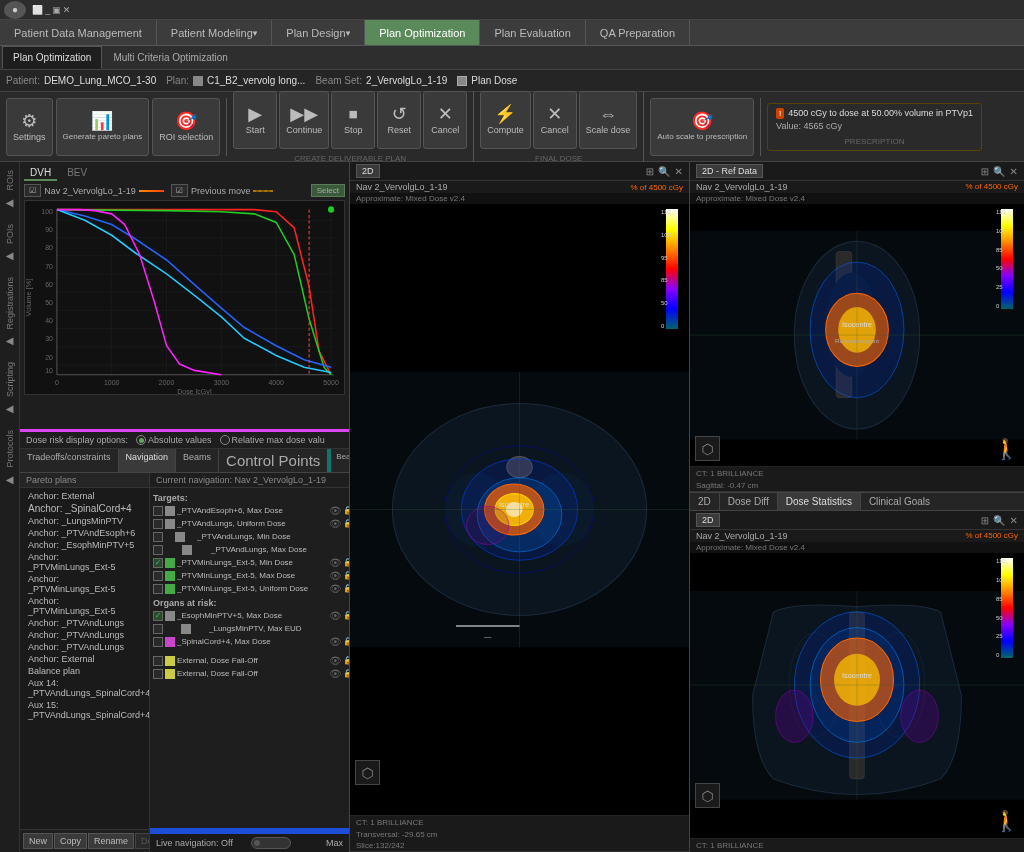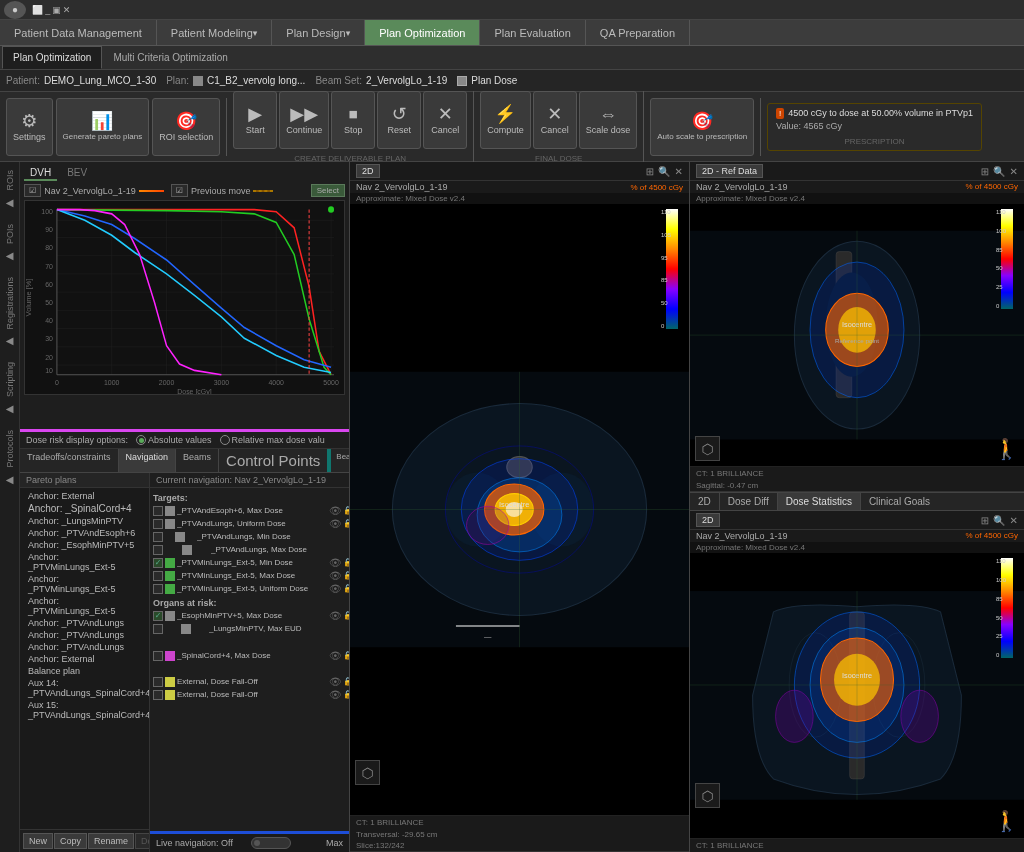--- a/index.html
+++ b/index.html
@@ -405,32 +405,32 @@
             <span style="width:10px;height:10px;border:1px solid #666;background:#2a4a2a;display:inline-block;flex-shrink:0;font-size:8px;color:#5a8;display:flex;align-items:center;justify-content:center;">✓</span>
             <span style="width:10px;height:10px;background:#888;display:inline-block;flex-shrink:0;"></span>
             <span style="font-size:8px;color:#bbb;flex:0 0 150px;overflow:hidden;white-space:nowrap;">_EsophMinPTV+5, Max Dose</span>
             <span style="font-size:10px;color:#666;cursor:pointer;">👁</span>
             <span style="font-size:8px;color:#666;">🔒</span>
             <div style="flex:1;height:8px;background:#333;border-radius:2px;position:relative;">
               
             </div>
           </div>
 
-          <div style="display:flex;align-items:center;gap:18px;margin-bottom:16px;">
+          <div style="display:flex;align-items:center;gap:18px;margin-bottom:2px;">
             <span style="width:10px;height:10px;border:1px solid #666;background:#2a2a2a;display:inline-block;flex-shrink:0;"></span>
             <span style="width:10px;height:10px;background:#888;display:inline-block;flex-shrink:0;"></span>
             <span style="font-size:8px;color:#bbb;flex:0 0 150px;overflow:hidden;white-space:nowrap;">_LungsMinPTV, Max EUD</span>
             <span style="font-size:10px;color:#666;cursor:pointer;">👁</span>
             <span style="font-size:8px;color:#666;">🔒</span>
             <div style="flex:1;height:8px;background:#333;border-radius:2px;position:relative;">
               
             </div>
           </div>
 
-          <div style="display:flex;align-items:center;gap:2px;margin-bottom:15px;">
+          <div style="display:flex;align-items:center;gap:2px;margin-bottom:8px;">
             <span style="width:10px;height:10px;border:1px solid #666;background:#2a2a2a;display:inline-block;flex-shrink:0;"></span>
             <span style="width:10px;height:10px;background:#cc44cc;display:inline-block;flex-shrink:0;"></span>
             <span style="font-size:8px;color:#bbb;flex:0 0 150px;overflow:hidden;white-space:nowrap;">_SpinalCord+4, Max Dose</span>
             <span style="font-size:10px;color:#666;cursor:pointer;">👁</span>
             <span style="font-size:8px;color:#666;">🔒</span>
             <div style="flex:1;height:8px;background:#333;border-radius:2px;position:relative;">
               
             </div>
           </div>
 
@@ -450,21 +450,21 @@
             <span style="width:10px;height:10px;background:#cccc44;display:inline-block;flex-shrink:0;"></span>
             <span style="font-size:8px;color:#bbb;flex:0 0 150px;overflow:hidden;white-space:nowrap;">External, Dose Fall-Off</span>
             <span style="font-size:10px;color:#666;cursor:pointer;">👁</span>
             <span style="font-size:8px;color:#666;">🔒</span>
             <div style="flex:1;height:8px;background:#333;border-radius:2px;position:relative;">
               
             </div>
           </div>
         </div>
 
-        <div style="display:flex;align-items:center;padding:3px 6px;border-top:3px solid #1d4ed8;font-size:9px;color:#aaa;gap:18px;background:#1a1a1a;">
+        <div style="display:flex;align-items:center;padding:3px 6px;border-top:6px solid #1d4ed8;font-size:9px;color:#aaa;gap:18px;background:#1a1a1a;">
           <span>Live navigation: Off</span>
           <div style="width:40px;height:12px;background:#333;border-radius:6px;position:relative;cursor:pointer;border:1px solid #555;">
             <div style="position:absolute;left:2px;top:2px;width:6px;height:6px;border-radius:50%;background:#555;"></div>
           </div>
           <span style="margin-left:auto;">Max</span>
         </div>
       </div>
     </div>
   </div>
 

